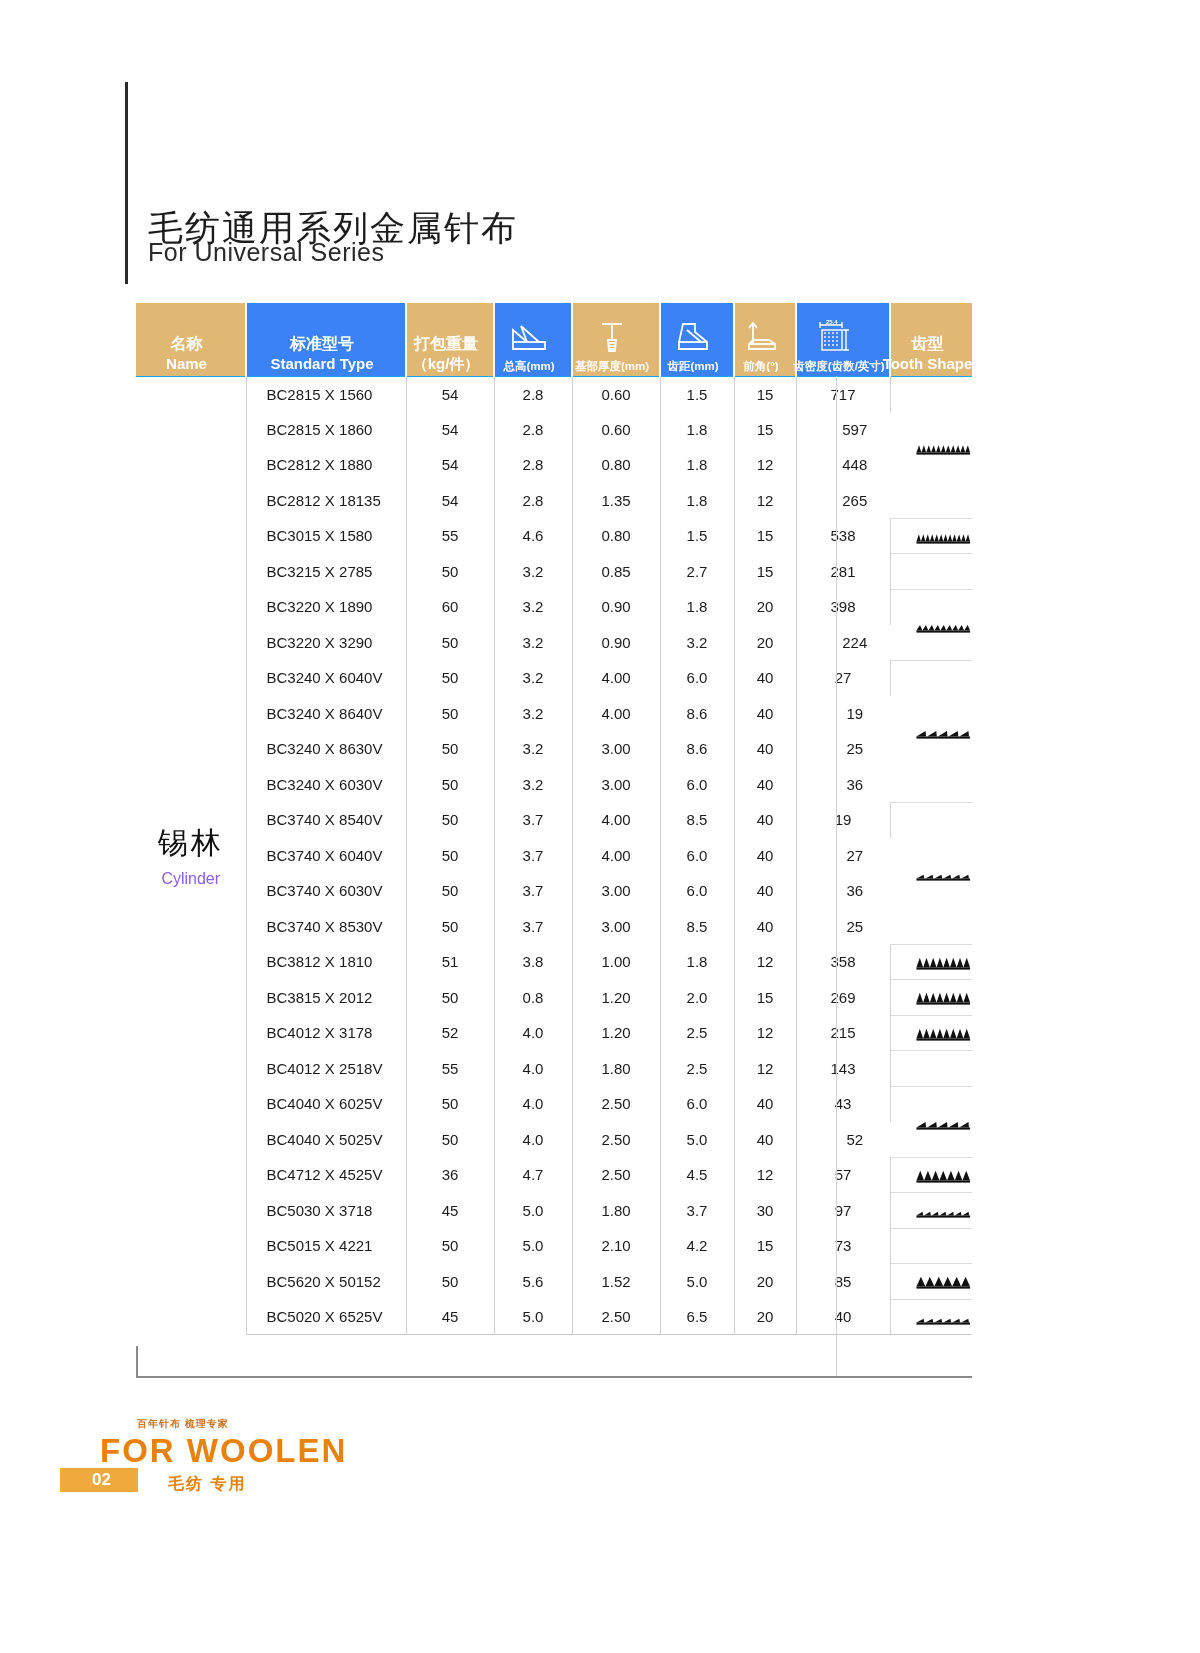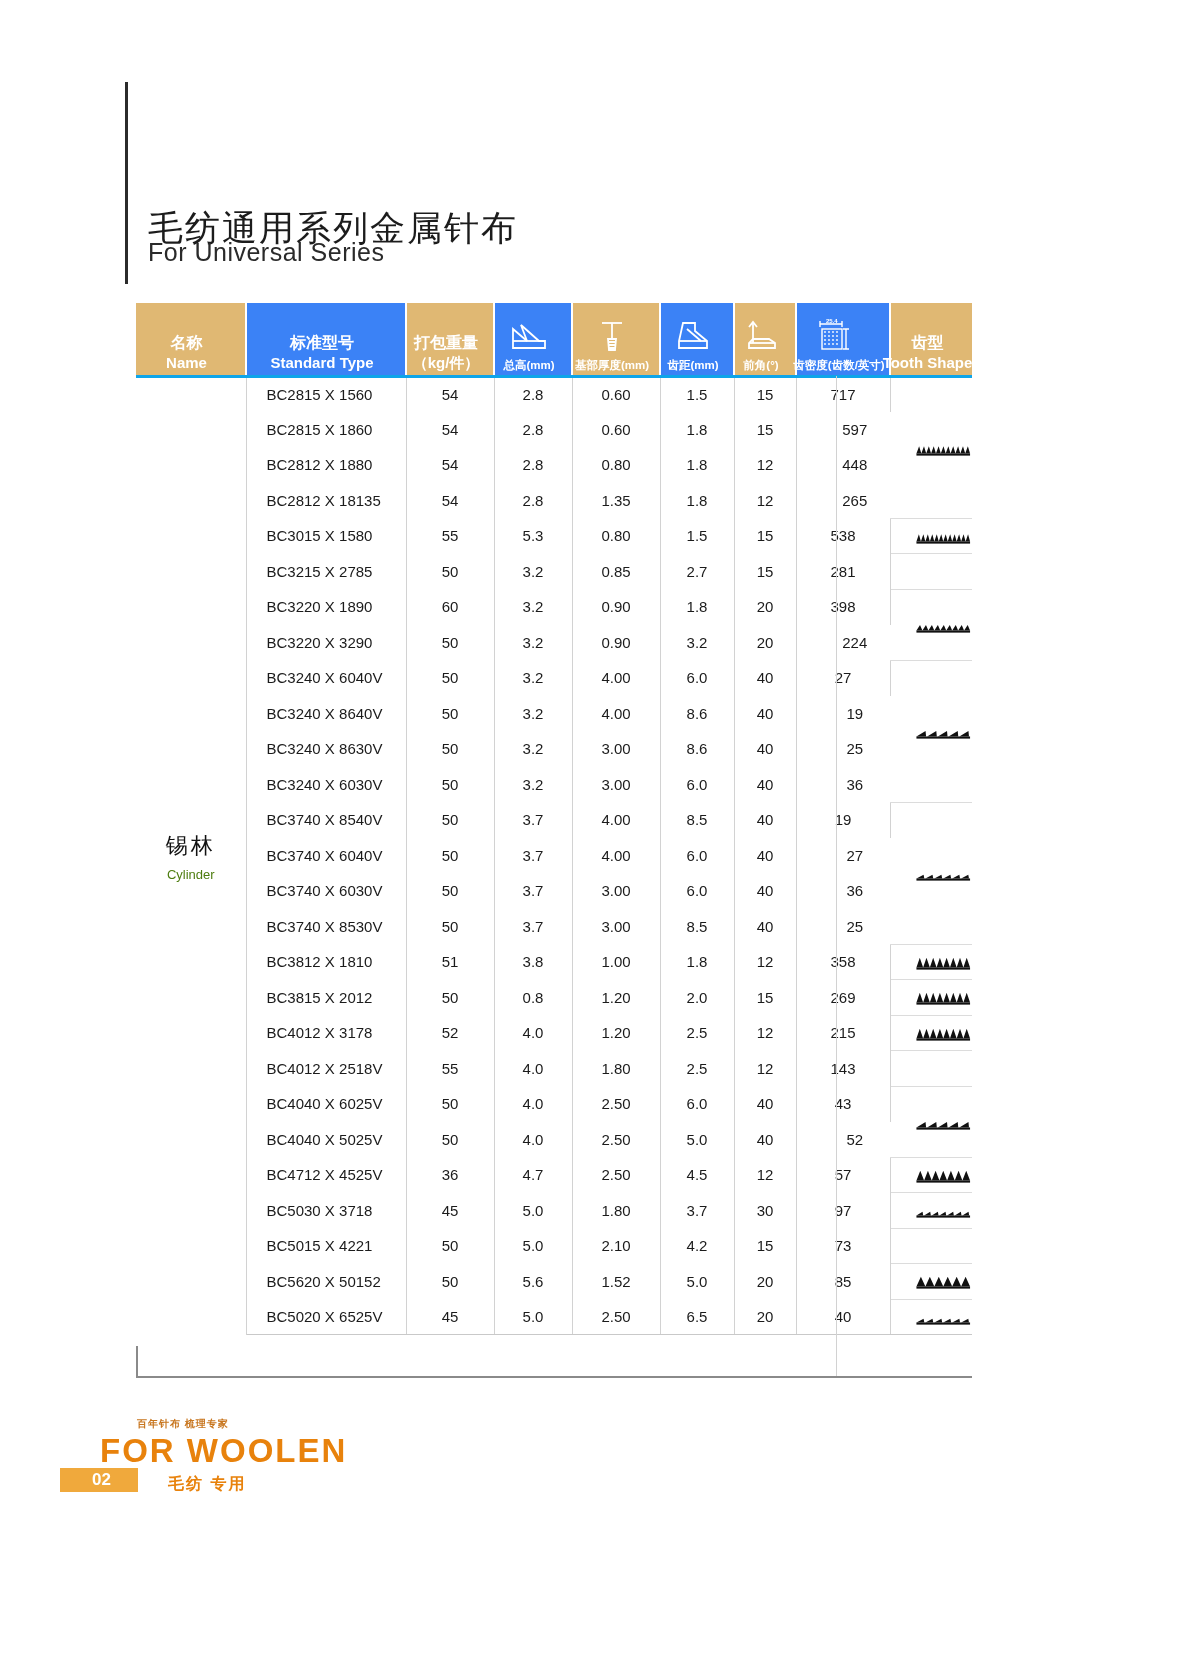--- a/index.html
+++ b/index.html
@@ -51,26 +51,26 @@
   tbody td {
     height: 35.5px;
     font-size: 15px;
     color: #1b1b1b;
     text-align: center;
     border-right: 1px solid #d2d2d2;
     background: #ffffff;
     white-space: nowrap;
   }
   tbody td:last-child { border-right: none; padding-left: 23px; }
-  tbody tr:first-child td { border-top: 3px solid #0ea5e9; }
+  tbody tr:first-child td { border-top: 1px solid #0ea5e9; }
   tbody tr:last-child  td { border-bottom: 1px solid #c9c9c9; }
 
   td.c-name { border-right: 1px solid #d2d2d2; background:#fff; vertical-align: middle; }
-  .name-zh { font-size: 22px; color:#111; letter-spacing: 3px; display:block; }
-  .name-en { font-size: 13px; color:#4d7c0f; margin-top: 6px; display:block; }
+  .name-zh { font-size: 30px; color:#111; letter-spacing: 3px; display:block; }
+  .name-en { font-size: 16px; color:#8b5cf6; margin-top: 6px; display:block; }
 
   td.c-type { text-align: left; padding-left: 20px; }
   td.c-dens { text-align: center; }
 
   
   td.c-shape { border-right: none; border-bottom: 1px solid #dcdcdc; padding: 0; }
   .shape-box { display:flex; align-items:center; justify-content:center; height:100%; }
 
   
   .shape-div {
@@ -262,21 +262,21 @@
             <td>54</td>
             <td>2.8</td>
             <td>1.35</td>
             <td>1.8</td>
             <td>12</td>
             <td class="c-dens">265</td>
           </tr>
           <tr>
             <td class="c-type">BC3015 X 1580</td>
             <td>55</td>
-            <td>5.3</td>
+            <td>4.6</td>
             <td>0.80</td>
             <td>1.5</td>
             <td>15</td>
             <td class="c-dens">538</td>
             <td class="c-shape" rowspan="1">
               <div class="shape-box">
                 <svg width="96" height="26" viewBox="0 0 96 26">
     <path d="M4 22 L8.033333333333333 10 L11.333333333333332 22 Z M11.333333333333332 22 L15.366666666666665 10 L18.666666666666664 22 Z M18.666666666666664 22 L22.699999999999996 10 L25.999999999999996 22 Z M26 22 L30.03333333333333 10 L33.333333333333336 22 Z M33.33333333333333 22 L37.36666666666666 10 L40.666666666666664 22 Z M40.666666666666664 22 L44.699999999999996 10 L48 22 Z M48 22 L52.03333333333333 10 L55.333333333333336 22 Z M55.33333333333333 22 L59.36666666666666 10 L62.666666666666664 22 Z M62.666666666666664 22 L66.7 10 L70 22 Z M70 22 L74.03333333333333 10 L77.33333333333333 22 Z M77.33333333333333 22 L81.36666666666666 10 L84.66666666666666 22 Z M84.66666666666666 22 L88.69999999999999 10 L91.99999999999999 22 Z " fill="#111"></path>
     <rect x="4" y="22" width="88" height="3.5" fill="#111"></rect>
   </svg>

